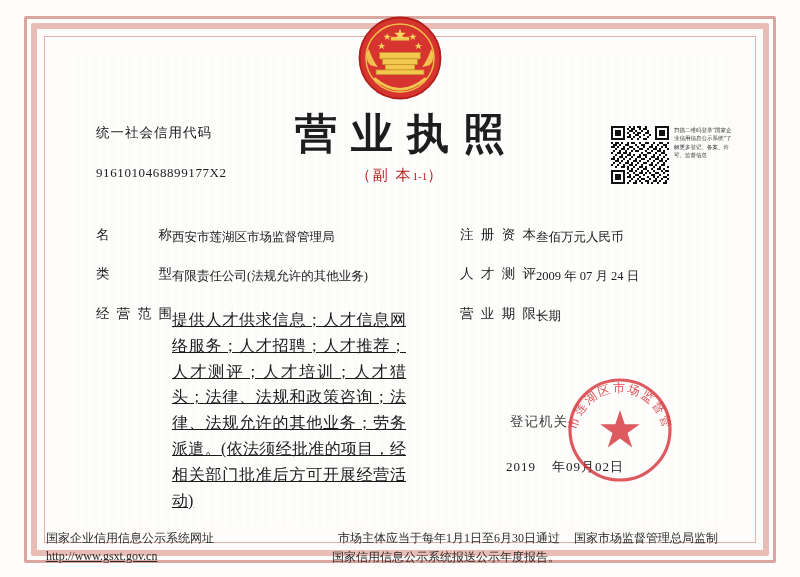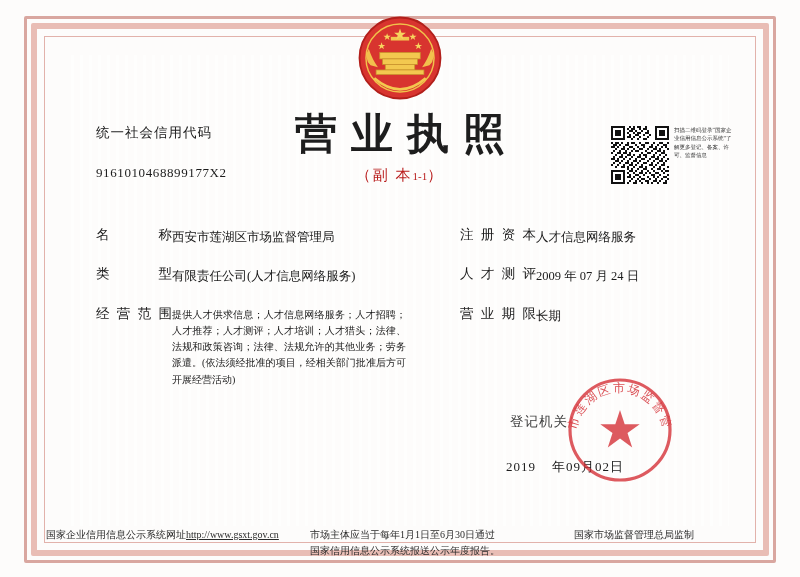--- a/index.html
+++ b/index.html
@@ -189,23 +189,24 @@
     flex: 1 1 auto;
     font-size: 11.5px;
     color: #1a1a1a;
     line-height: 1.55;
     padding-top: 2px;
   }
   .field-value.big {
     font-size: 12.5px;
   }
   .scope-value {
-    font-size: 10px;
+    font-size: 16px;
     line-height: 1.62;
     text-align: justify;
+    text-decoration: underline;
   }
 
   
   .registry-label {
     position: absolute;
     left: 510px;
     top: 413px;
     font-size: 13.5px;
     color: #404040;
     letter-spacing: 1px;
@@ -232,31 +233,31 @@
   .date-line .num {
     font-family: "Liberation Serif", "DejaVu Serif", serif;
   }
   .date-line .gap { display: inline-block; width: 16px; }
 
   
   .footer {
     position: absolute;
     left: 46px;
     right: 46px;
-    bottom: 18px;
+    bottom: 10px;
     display: flex;
     justify-content: space-between;
     align-items: flex-start;
-    font-size: 10px;
+    font-size: 12px;
     color: #2a2a2a;
     letter-spacing: 0;
   }
   .footer-left { width: 250px; line-height: 1.5; }
   .footer-left .url { text-decoration: underline; }
-  .footer-center { width: 250px; text-align: left; line-height: 1.6; font-family: Liberation Serif, serif; }
+  .footer-center { width: 250px; text-align: right; line-height: 1.6; font-family: Liberation Serif, serif; }
   .footer-right { width: 180px; text-align: left; line-height: 1.5; }
 </style>
 </head>
 <body>
 
 <div class="page">
 
   <div class="border-outer"></div>
   <div class="border-mid">
     <div class="wave-band"></div>
@@ -520,32 +521,32 @@
 
   <div class="fields">
 
     <div class="col-left">
       <div class="field-row">
         <div class="field-label"><span class="spread-4">名　　称</span></div>
         <div class="field-value big">西安市莲湖区市场监督管理局</div>
       </div>
       <div class="field-row">
         <div class="field-label"><span class="spread-4">类　　型</span></div>
-        <div class="field-value big">有限责任公司(人才信息网络服务)</div>
+        <div class="field-value big">有限责任公司(法规允许的其他业务)</div>
       </div>
       <div class="field-row">
         <div class="field-label"><span class="spread-4">经营范围</span></div>
         <div class="field-value scope-value">提供人才供求信息；人才信息网络服务；人才招聘；人才推荐；人才测评；人才培训；人才猎头；法律、法规和政策咨询；法律、法规允许的其他业务；劳务派遣。(依法须经批准的项目，经相关部门批准后方可开展经营活动)</div>
       </div>
     </div>
 
     <div class="col-right">
       <div class="field-row">
         <div class="field-label"><span class="spread-4">注册资本</span></div>
-        <div class="field-value big">人才信息网络服务</div>
+        <div class="field-value big">叁佰万元人民币</div>
       </div>
       <div class="field-row">
         <div class="field-label"><span class="spread-4">人才测评</span></div>
         <div class="field-value big">2009 年 07 月 24 日</div>
       </div>
       <div class="field-row">
         <div class="field-label"><span class="spread-4">营业期限</span></div>
         <div class="field-value big">长期</div>
       </div>
     </div>

